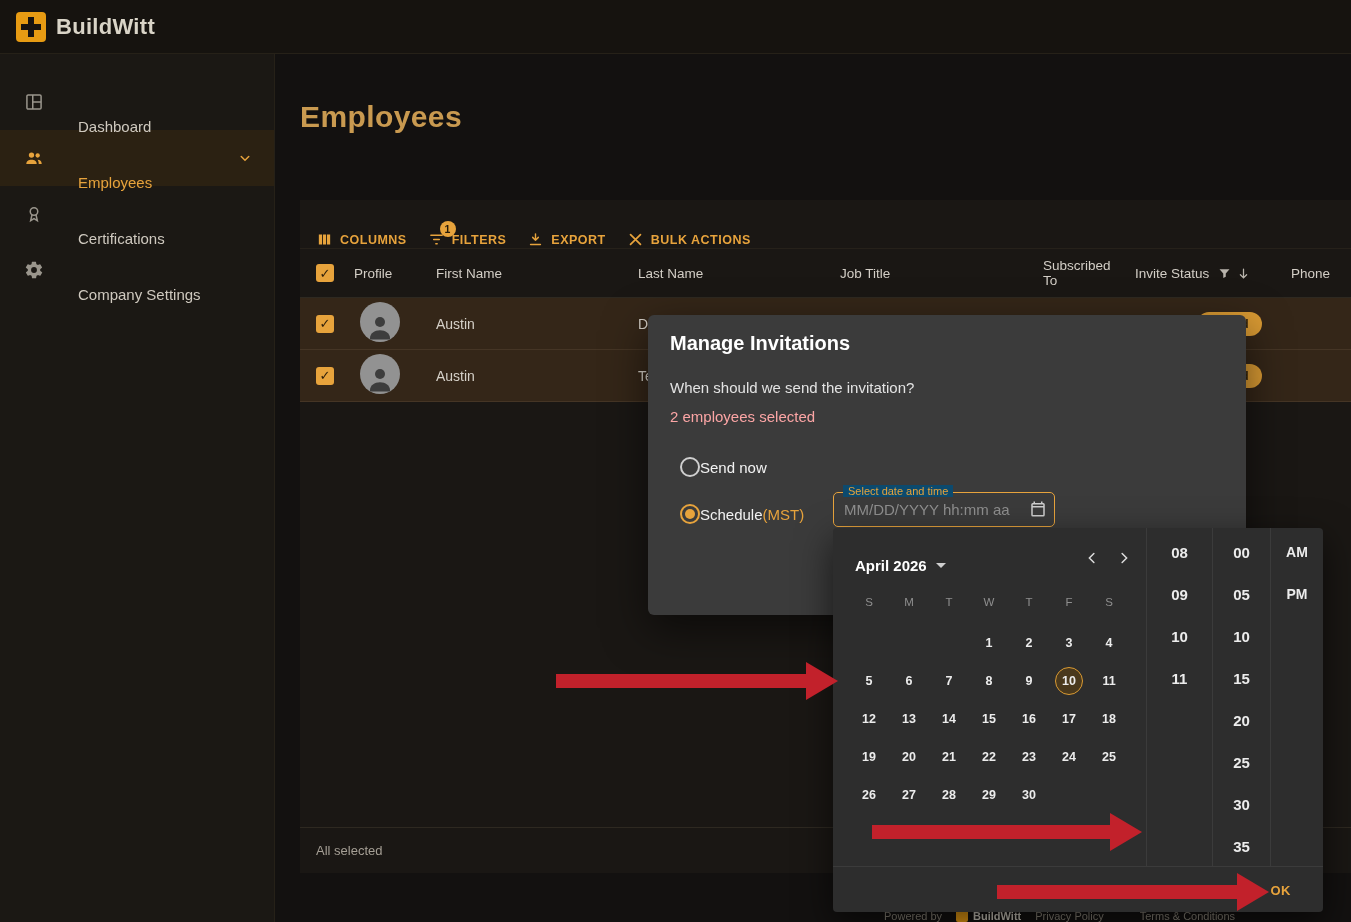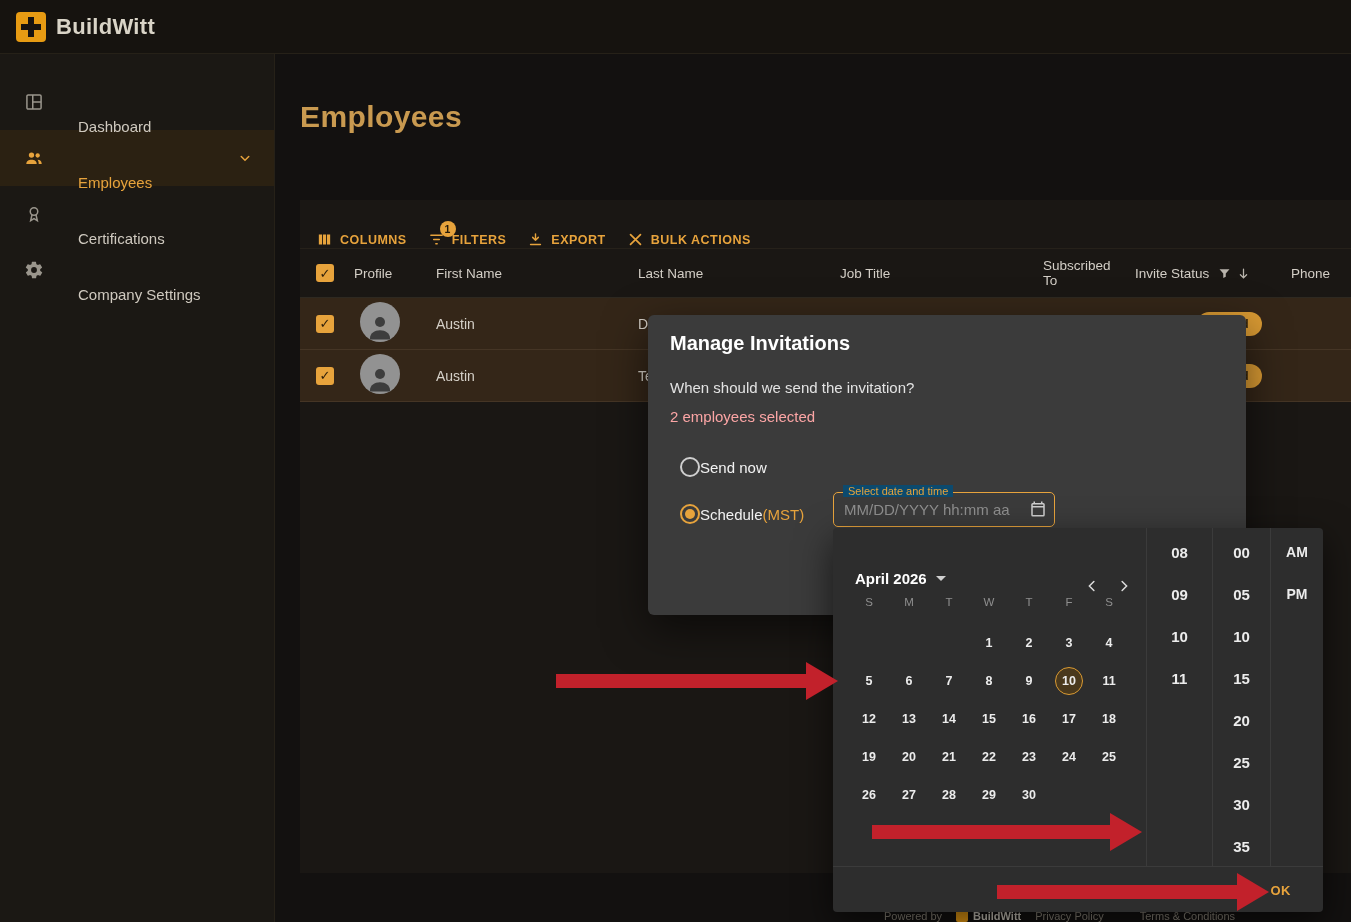--- a/index.html
+++ b/index.html
@@ -86,22 +86,22 @@
   .df-label { position: absolute; top: -8px; left: 9px; background: #0c4a6e; padding: 0 5px; font-size: 11px;
     color: #E7A33C; white-space: nowrap; }
   .df-input { position: absolute; inset: 0; width: 100%; height: 100%; background: transparent; border: 0;
     outline: none; color: #c9c9c9; font-size: 15px; padding: 0 32px 0 10px; font-family: inherit; }
   .df-input::placeholder { color: #8f8f8f; }
   .df-cal { position: absolute; right: 7px; top: 7px; width: 18px; height: 18px; cursor: pointer; }
 
   
   .picker { position: absolute; left: 833px; top: 528px; width: 490px; height: 384px; background: #2d2d2d;
     border-radius: 4px; box-shadow: 0 12px 36px rgba(0,0,0,.6); z-index: 30; }
-  .cal-head { position: absolute; left: 0; top: 14px; width: 313px; display: flex; align-items: flex-start;
-    padding: 0 6px 0 22px; margin-top: 28px; }
+  .cal-head { position: absolute; left: 0; top: 14px; width: 313px; display: flex; align-items: flex-end;
+    padding: 0 6px 0 22px; }
   .month-btn { display: flex; align-items: center; gap: 9px; color: #ffffff; font-size: 15px; font-weight: 600; cursor: pointer; }
   .caret { width: 0; height: 0; border-left: 5px solid transparent; border-right: 5px solid transparent;
     border-top: 5px solid #cfcfcf; }
   .ch-spacer { flex: 1; }
   .nav-chev { width: 32px; height: 32px; display: flex; align-items: center; justify-content: center; cursor: pointer; }
   .nav-chev svg { width: 18px; height: 18px; }
   .cal-dow { position: absolute; left: 16px; top: 64px; display: grid; grid-template-columns: repeat(7, 40px); }
   .dow { height: 20px; display: flex; align-items: center; justify-content: center; color: #8f8f8f; font-size: 11.5px; }
   .cal-grid { position: absolute; left: 16px; top: 96px; display: grid; grid-template-columns: repeat(7, 40px);
     grid-auto-rows: 38px; }
@@ -273,20 +273,23 @@
               </svg>
             </span></div>
         <div class="cell">Austin</div>
         <div class="cell">Te</div>
         <div class="cell"></div>
         <div class="cell"><span class="checkbox"></span></div>
         <div class="cell" style="overflow:visible;"><span class="pill">Invited</span></div>
         <div class="cell"></div>
       </div>
 
+      <div class="tfoot">
+        <span>All selected</span>
+      </div>
     </section>
   </main>
 
   <footer class="page-footer">
     <span>Powered by</span>
     <span class="f-brand">
       <span class="mini-mark"></span>
       <span>BuildWitt</span>
     </span>
     <span class="flinks">

